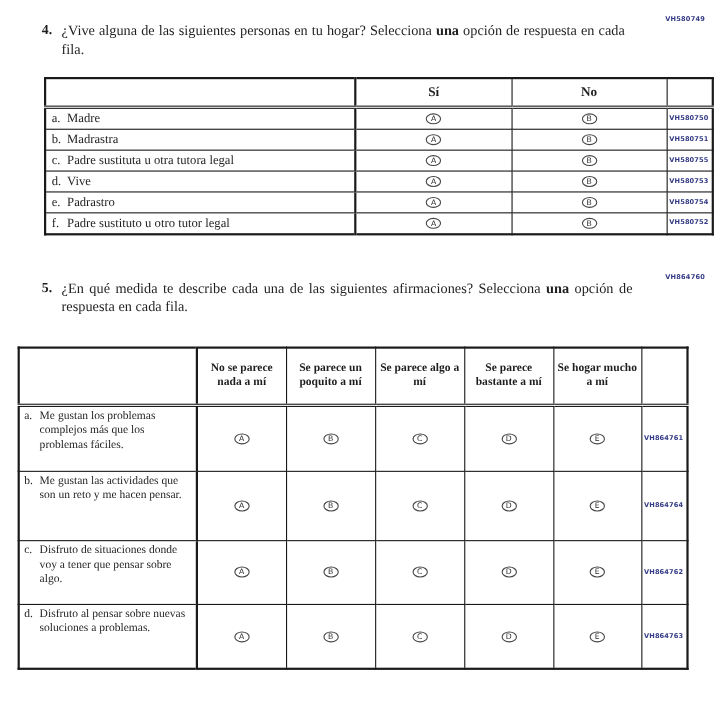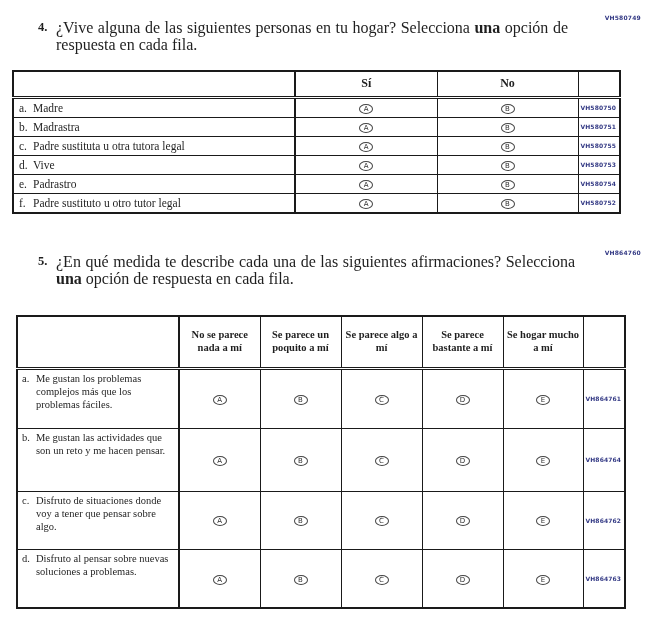--- a/index.html
+++ b/index.html
@@ -8,31 +8,31 @@
     position:relative; width:662px; height:639px; background:#ffffff;
     font-family:"Liberation Serif","DejaVu Serif",serif; color:#1f1f1f;
     overflow:hidden;
   }
   .item-code {
     position:absolute; font-family:"DejaVu Sans",sans-serif;
     font-size:6px; font-weight:bold; color:#343a85; letter-spacing:0.2px;
   }
   .q-block { position:absolute; display:flex; }
   .q-num { font-weight:bold; font-size:12.5px; width:18px; flex:none; line-height:17px; }
-  .q-text { flex:1; font-size:16px; line-height:17px; text-align:justify; text-align-last:left; }
+  .q-text { flex:1; font-size:13px; line-height:17px; text-align:justify; text-align-last:left; }
   .q-text b { font-weight:bold; }
 
   table { border-collapse:collapse; table-layout:fixed; position:absolute; background:#fff; }
   table, th, td { border:1px solid #1a1a1a; }
   table { border:2px solid #1a1a1a; }
   thead th { border-bottom:3px double #1a1a1a; font-weight:bold; vertical-align:middle; text-align:center; }
   td.lbl, th.lbl { border-right:2px solid #1a1a1a; }
 
   
-  .t1 { left:12px; top:70px; width:607px; }
+  .t1 { left:40px; top:70px; width:607px; }
   .t1 thead tr { height:26px; }
   .t1 thead th { font-size:12px; }
   .t1 tbody tr { height:18px; }
   .t1 td.lbl { padding-left:5px; vertical-align:middle; font-size:11.5px; }
   .t1 td.opt { text-align:center; vertical-align:middle; }
 
   
   .t2 { left:16px; top:315px; width:608px; }
   .t2 thead tr { height:52px; }
   .t2 thead th { font-size:10.5px; line-height:12.5px; padding:1px; }

